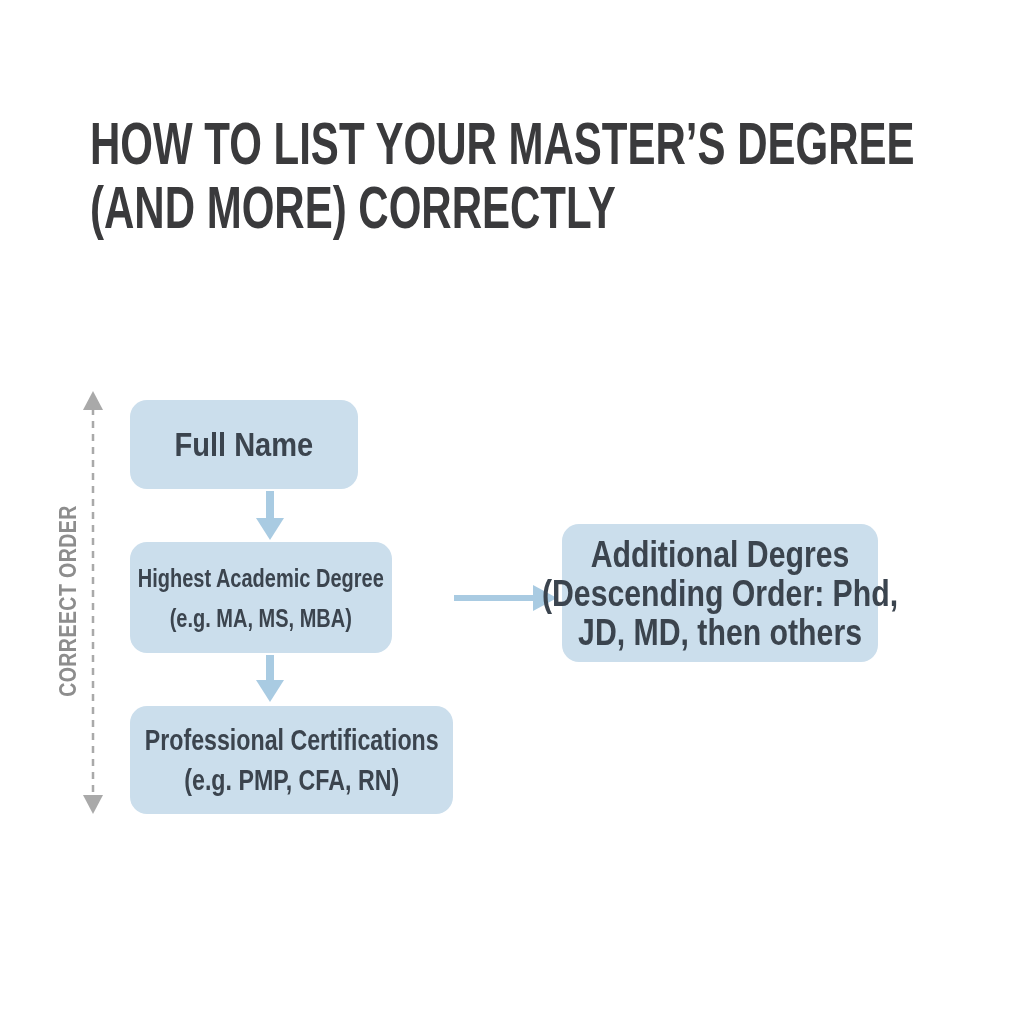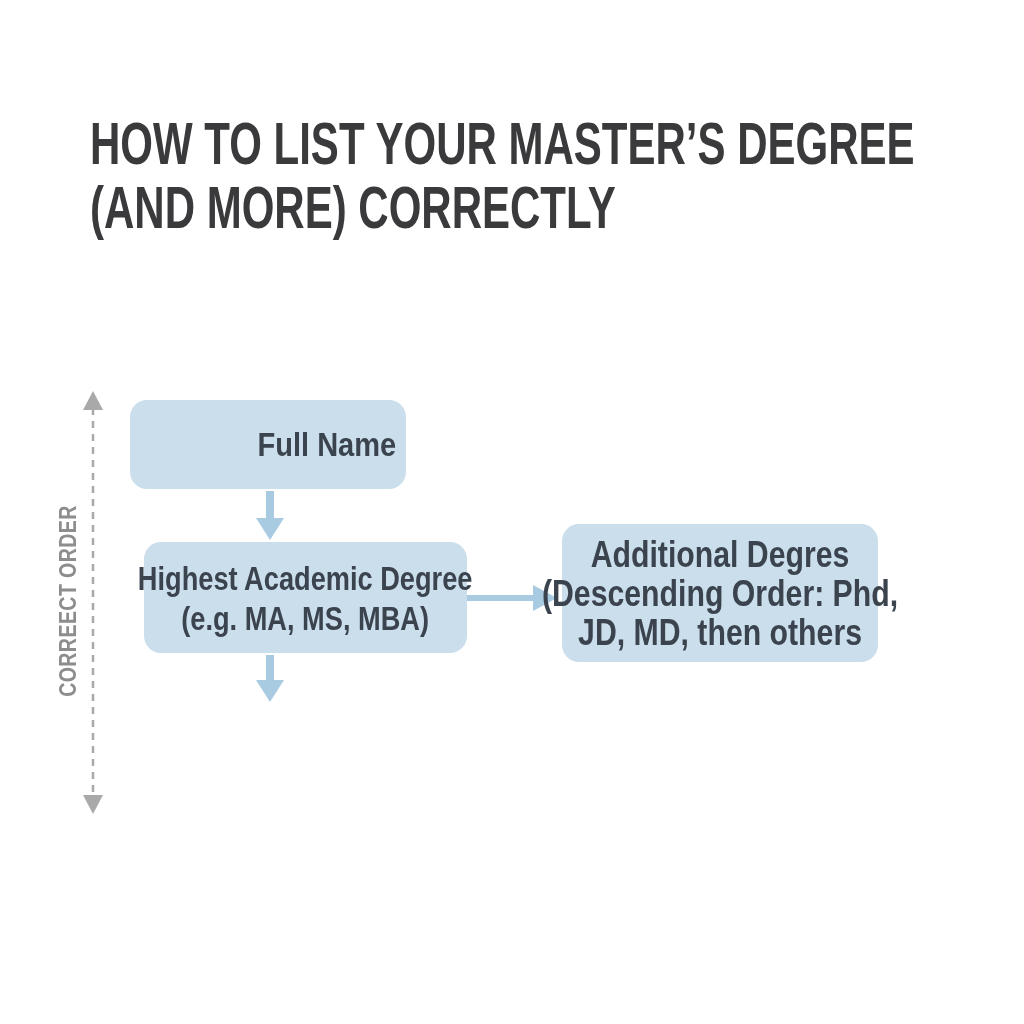--- a/index.html
+++ b/index.html
@@ -46,23 +46,23 @@
     color:var(--box-text);
     font-weight:700;
     text-align:center;
   }
   .box-inner{
     transform:scaleX(0.80);
     transform-origin:50% 50%;
     white-space:nowrap;
   }
   .box-line{display:block;}
-  .box-fullname{left:130px;top:400px;width:276px;height:89px;align-items:flex-end;}
+  .box-fullname{left:130px;top:400px;width:228px;height:89px;}
   .box-fullname .box-inner{transform:scaleX(0.88);font-size:33px;}
-  .box-degree{left:144px;top:542px;width:323px;height:111px;font-size:34px;line-height:40px;}
+  .box-degree{left:130px;top:542px;width:262px;height:111px;font-size:25px;line-height:40px;}
   .box-certs{left:130px;top:706px;width:323px;height:108px;font-size:29px;line-height:40px;}
   .box-additional{left:562px;top:524px;width:316px;height:138px;font-size:36px;line-height:39px;}
   .box-additional .box-inner{transform:scaleX(0.84);}
   .arrows-overlay{
     position:absolute;left:0;top:0;width:1024px;height:1024px;
   }
   .arrow-blue rect,.arrow-blue polygon{fill:var(--arrow-blue);}
   .axis-arrow line{stroke:var(--axis-gray);stroke-width:2.5;stroke-dasharray:7 6;}
   .axis-arrow polygon{fill:var(--axis-gray);}
   .order-label{
@@ -122,14 +122,20 @@
   </div>
 
   <div class="flow-box box-additional">
     <div class="box-inner">
       <span class="box-line">Additional Degres</span>
       <span class="box-line">(Descending Order: Phd,</span>
       <span class="box-line">JD, MD, then others</span>
     </div>
   </div>
 
+  <div class="flow-box box-certs">
+    <div class="box-inner">
+      <span class="box-line">Professional Certifications</span>
+      <span class="box-line">(e.g. PMP, CFA, RN)</span>
+    </div>
+  </div>
 
 </div>
 
 </body></html>

